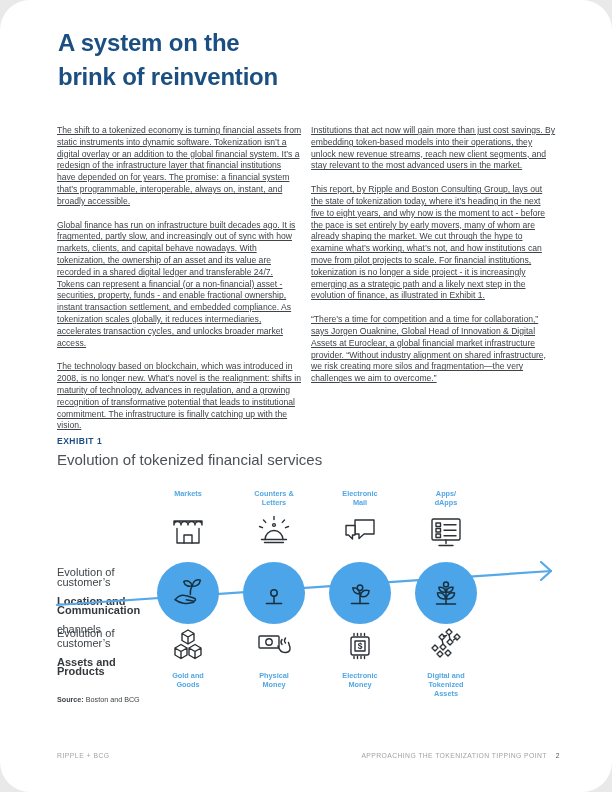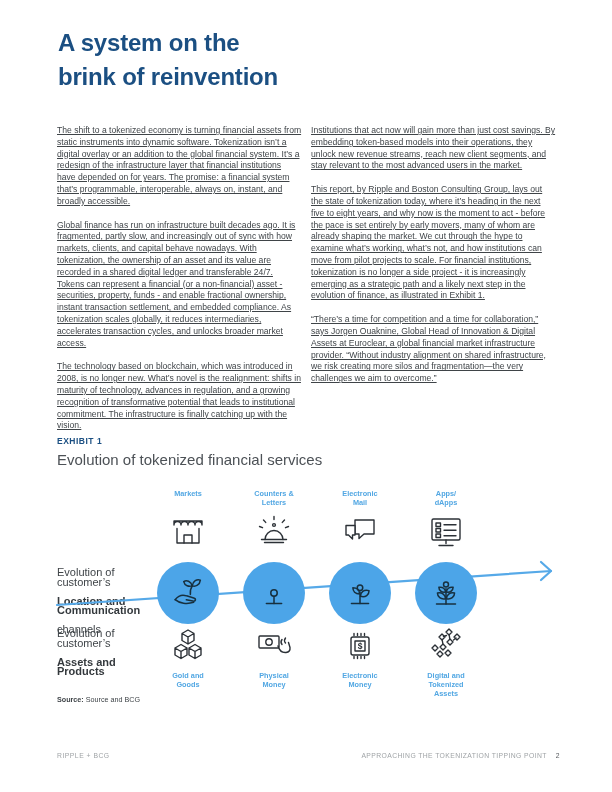--- a/index.html
+++ b/index.html
@@ -1,18 +1,18 @@
 <!DOCTYPE html>
 <html><head>
 <meta charset="utf-8">
 <style>
   html,body{margin:0;padding:0;background:#e9e9e9;}
   .page{
     position:relative; width:612px; height:792px; background:#ffffff;
-    font-family:"Liberation Sans", sans-serif; overflow:hidden; margin:0 auto;
+    font-family:"Liberation Sans", sans-serif; overflow:hidden; margin:0 auto;border-radius:30px;
   }
   .page-title{
     position:absolute; left:58px; top:26px;
     font-size:24px; font-weight:700; color:#1B4F82; line-height:34px; letter-spacing:-0.2px;
   }
   .page-title span{display:block;}
   .col{
     position:absolute; top:125px; width:245px;
     font-size:8.6px; line-height:11.8px; color:#3F4448; text-align:left;text-decoration:underline;
   }
@@ -227,21 +227,21 @@
 Goods</div>
   <div class="dlabel" style="left:229px; top:671px;">Physical
 Money</div>
   <div class="dlabel" style="left:315px; top:671px;">Electronic
 Money</div>
   <div class="dlabel" style="left:401px; top:671px;">Digital and
 Tokenized
 Assets</div>
 
   <div class="source">
-    <b>Source:</b><span>Source and BCG</span>
+    <b>Source:</b><span>Boston and BCG</span>
   </div>
 
   <div class="footer-left">RIPPLE + BCG</div>
   <div class="footer-right">
     <span>APPROACHING THE TOKENIZATION TIPPING POINT</span><span class="pagenum">2</span>
   </div>
 
 </div>
 
 </body></html>

